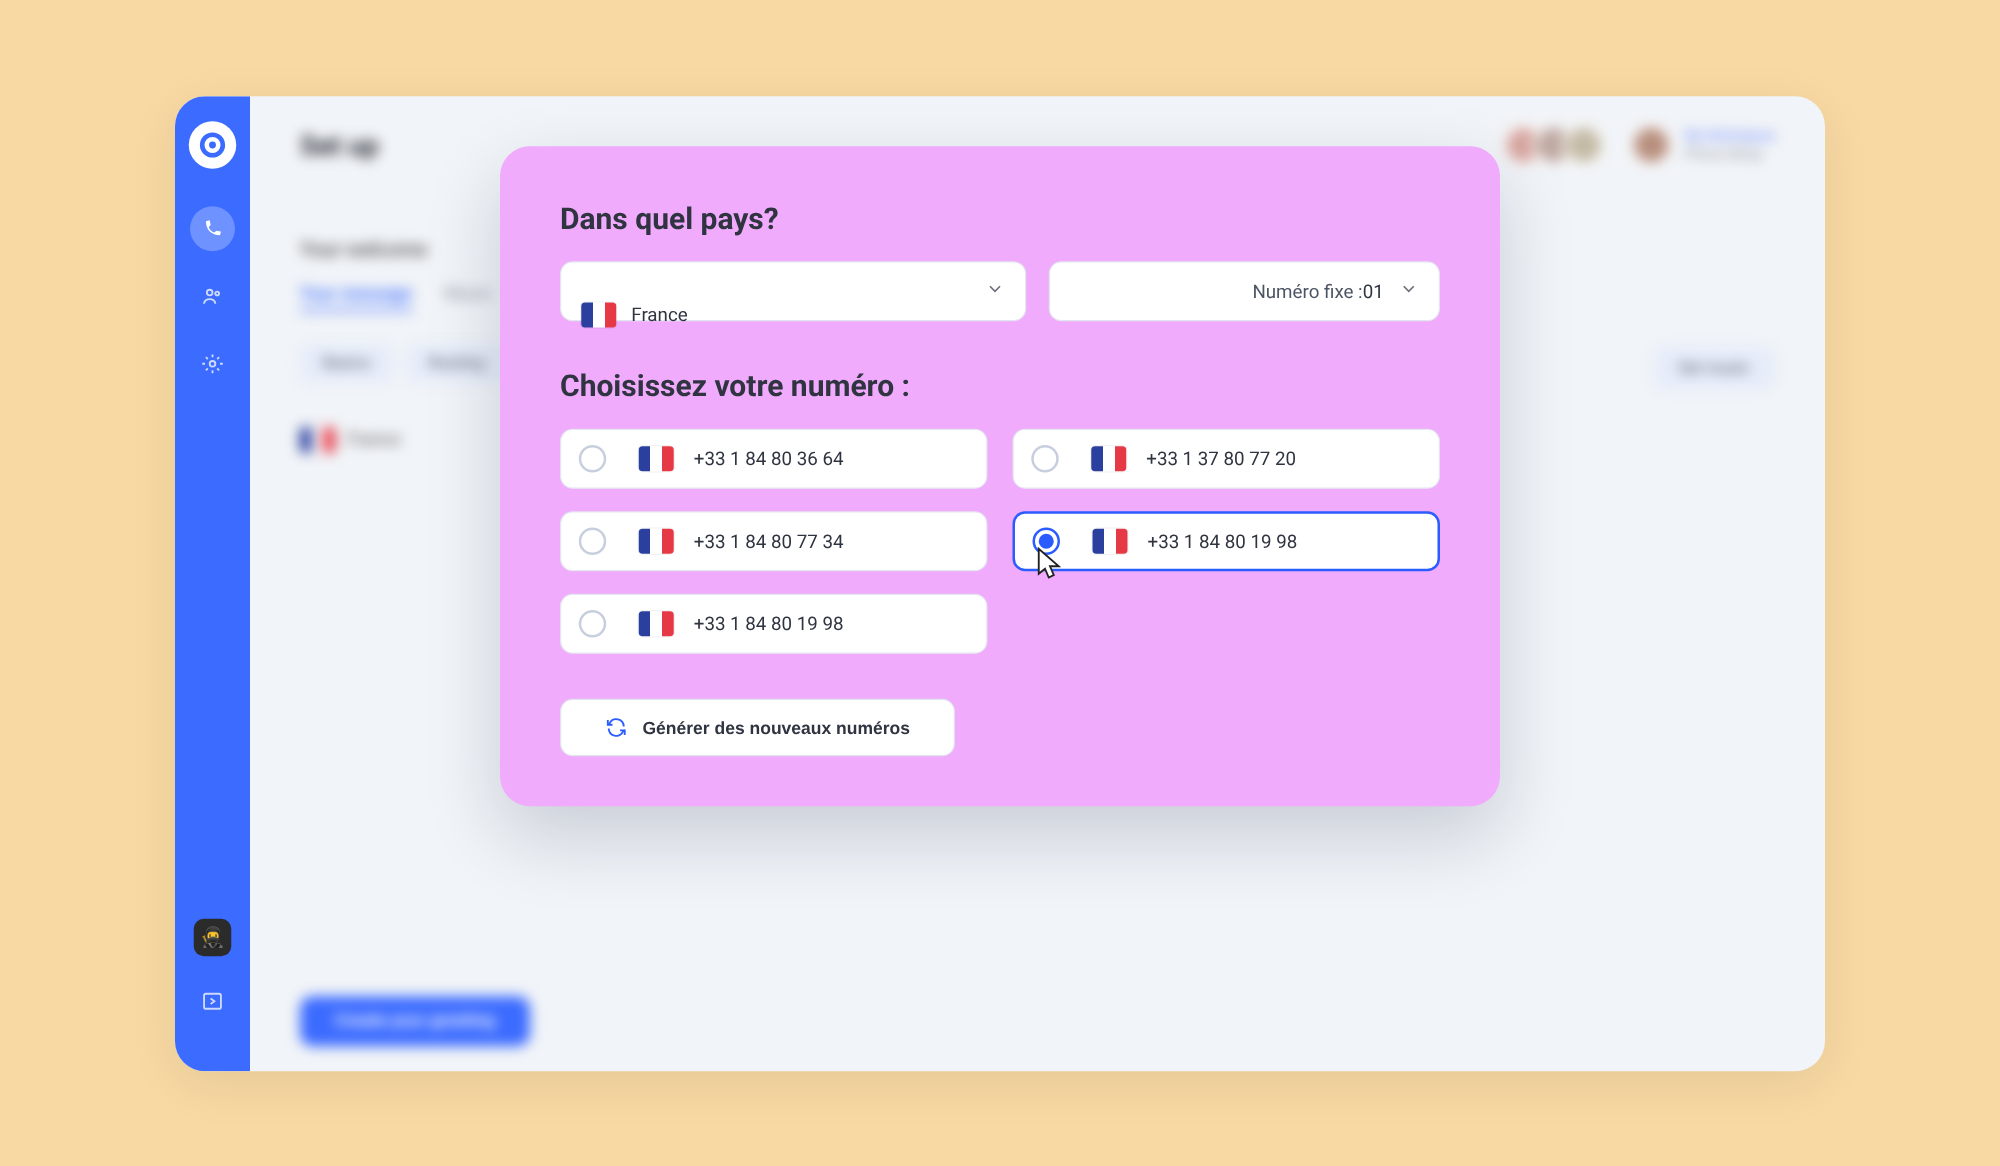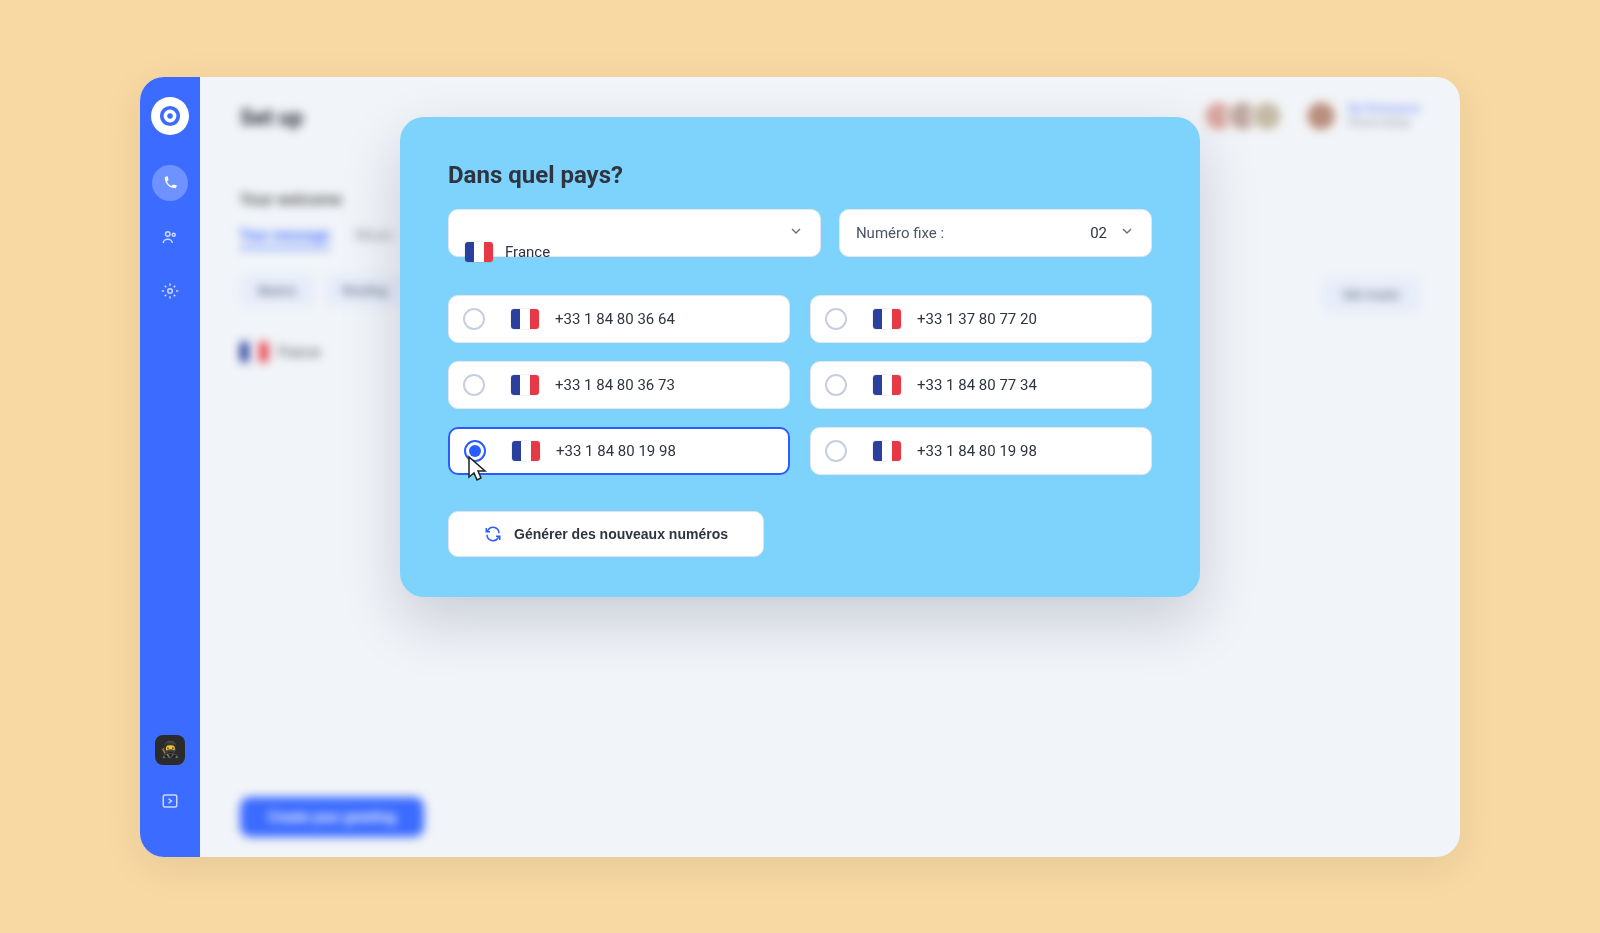--- a/index.html
+++ b/index.html
@@ -100,21 +100,21 @@
   .overlay {
     position: absolute;
     inset: 0;
     display:flex;
     align-items:flex-start;
     justify-content:center;
     padding-top: 40px;
   }
   .modal {
     width: 800px;
-    background: #7dd3fc;
+    background: #f0abfc;
     border-radius: 24px;
     padding: 44px 48px 40px 48px;
     box-shadow: 0 24px 60px rgba(20,30,60,.18);
   }
   .modal h2 {
     font-size: 24px;
     font-weight: 700;
     color: #2f3440;
     margin-bottom: 20px;
   }
@@ -124,21 +124,21 @@
     border: 1px solid #e3e6ee;
     border-radius: 10px;
     display:flex; align-items:center;
     padding: 0 16px;
     font-size: 15px;
     color:#2f3440;
     cursor:pointer;
     background:#fff;
   }
   .sel-country { width: 374px; justify-content: space-between; }
-  .sel-number { width: 314px; justify-content: space-between; background:#fff;gap:40px; }
+  .sel-number { width: 314px; justify-content: flex-end; background:#fff; }
   .sel-left { display:flex; align-items:center; gap:12px;margin-top:38px; }
   .chev { color:#6a6f7a; }
   .flag {
     width: 28px; height: 20px; border-radius: 3px;
     background: linear-gradient(to right, #2a3f9e 0 33.3%, #fff 33.3% 66.6%, #e63946 66.6% 100%);
     flex-shrink:0;
     box-shadow: 0 0 0 1px rgba(0,0,0,.05);
   }
   .numlabel { color:#4b5564; }
   .numval { display:flex; align-items:center; gap:12px; color:#2f3440; }
@@ -279,51 +279,45 @@
           </span>
           <span class="chev">
             <svg width="16" height="16" viewBox="0 0 24 24" fill="none">
                 <path d="M6 9l6 6 6-6" stroke="currentColor" stroke-width="2"></path>
               </svg>
           </span>
         </div>
         <div class="select sel-number">
           <span class="numlabel">Numéro fixe :</span>
           <span class="numval">
-            <span>02</span>
+            <span>01</span>
             <span class="chev">
               <svg width="16" height="16" viewBox="0 0 24 24" fill="none">
                   <path d="M6 9l6 6 6-6" stroke="currentColor" stroke-width="2"></path>
                 </svg>
             </span>
           </span>
         </div>
       </div>
 
+      <h2>Choisissez votre numéro :</h2>
 
       <div class="numbers-grid" id="numbers-grid">
           <div class="num-option">
             <span class="radio"></span>
             <span class="num-body">
               <span class="flag"></span>
               <span class="num-text">+33 1 84 80 36 64</span>
             </span>
           </div>
           <div class="num-option">
             <span class="radio"></span>
             <span class="num-body">
               <span class="flag"></span>
               <span class="num-text">+33 1 37 80 77 20</span>
-            </span>
-          </div>
-          <div class="num-option">
-            <span class="radio"></span>
-            <span class="num-body">
-              <span class="flag"></span>
-              <span class="num-text">+33 1 84 80 36 73</span>
             </span>
           </div>
           <div class="num-option">
             <span class="radio"></span>
             <span class="num-body">
               <span class="flag"></span>
               <span class="num-text">+33 1 84 80 77 34</span>
             </span>
           </div>
           <div class="num-option selected">

